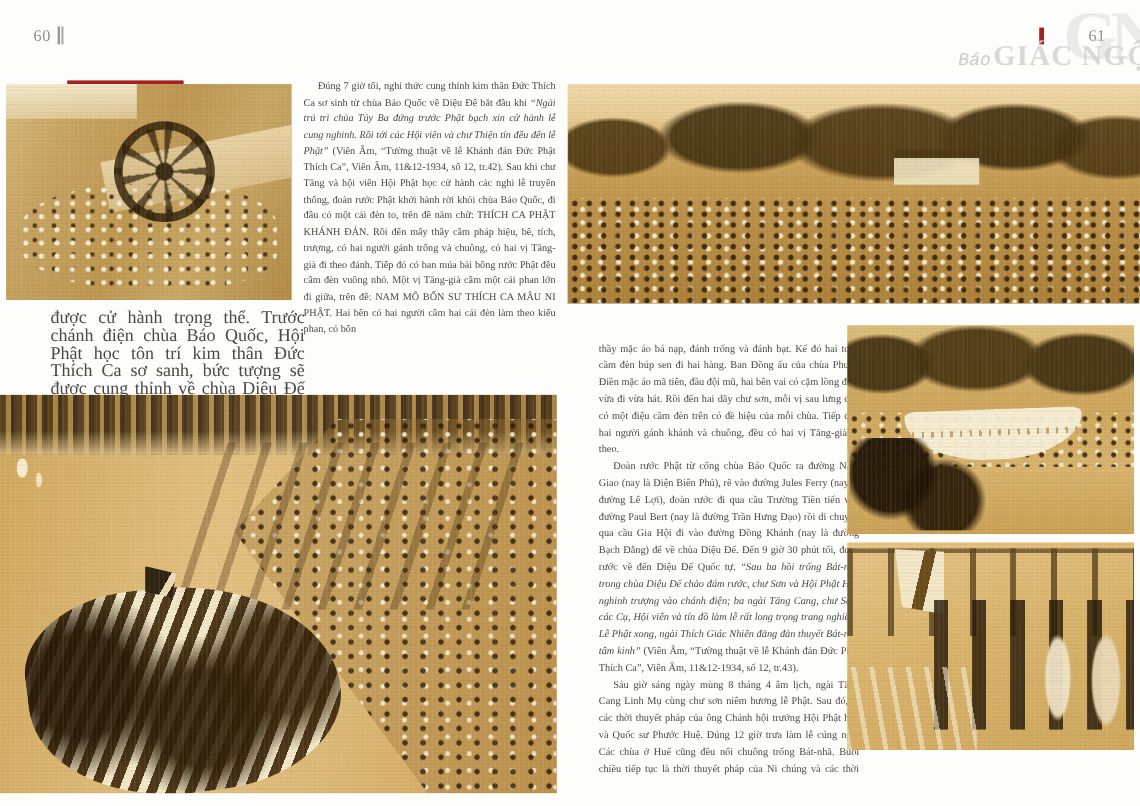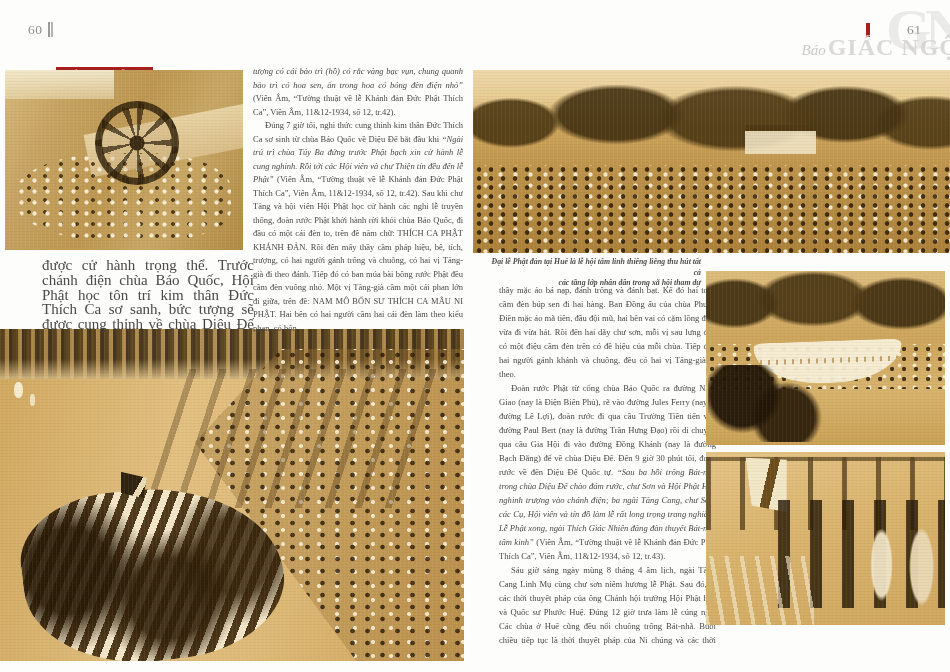--- a/index.html
+++ b/index.html
@@ -22,21 +22,21 @@
     letter-spacing:.6px; line-height:14px; white-space:nowrap;margin-top:44px;
   }
   .red-tick{ position:absolute; left:866px; top:23px; width:4px; height:14px; background:var(--accent-red); }
   
   .watermark{ position:absolute; right:0; top:4px; width:160px; height:72px; z-index:6; pointer-events:none; }
   .wm-monogram{
     position:absolute; right:2px; top:-8px; font-size:58px; font-weight:bold;
     color:rgba(205,204,202,.40); letter-spacing:-6px; font-family:"Liberation Serif",serif;
   }
   .wm-line{ position:absolute; right:4px; top:30px; white-space:nowrap; }
-  .wm-bao{ font-style:italic; font-size:15px; color:rgba(196,194,192,.85); margin-right:2px; }
+  .wm-bao{ font-style:italic; font-size:15px; color:rgba(196,194,192,.85); margin-right:2px;font-family:Liberation Mono, monospace; }
   .wm-main{ font-size:24px; font-weight:bold; letter-spacing:1px; color:rgba(210,208,205,.8); }
   
   .photo{ position:absolute; overflow:hidden; }
   .photo::after{
     content:""; position:absolute; inset:0; pointer-events:none;
     background:
       repeating-linear-gradient(0deg, rgba(92,62,20,.05) 0 1px, transparent 1px 3px),
       repeating-linear-gradient(90deg, rgba(255,246,221,.06) 0 1px, transparent 1px 4px);
   }
   .ph-child{ position:absolute; }
@@ -190,36 +190,31 @@
     <div class="ph-child ph2-cyclist"></div>
   </div>
 
   <div class="textcol" id="col1">
     <p>
       <span>được cử hành trọng thể. Trước chánh điện chùa Báo Quốc, Hội Phật học tôn trí kim thân Đức Thích Ca sơ sanh, bức tượng sẽ được cung thỉnh về chùa Diệu Đế để cử hành lễ Khánh đản </span><span class="it">“cao cỡ năm tấc, để trên một cái bàn vuông, sau tượng có thiết một cây Bồ-đề, trước</span>
     </p>
   </div>
 
   <div class="textcol" id="col2">
-    <p>
-      <span class="it">tượng có cái bảo trì (hồ) có rắc vàng bạc vụn, chung quanh bảo trì có hoa sen, ẩn trong hoa có bóng đèn điện nhỏ”</span><span> (Viên Âm, “Tường thuật về lễ Khánh đản Đức Phật Thích Ca”, Viên Âm, 11&amp;12-1934, số 12, tr.42).</span>
-    </p>
     <p class="indent">
       <span>Đúng 7 giờ tối, nghi thức cung thỉnh kim thân Đức Thích Ca sơ sinh từ chùa Báo Quốc về Diệu Đế bắt đầu khi </span><span class="it">“Ngài trú trì chùa Túy Ba đứng trước Phật bạch xin cử hành lễ cung nghinh. Rồi tới các Hội viên và chư Thiện tín đều đến lễ Phật”</span><span> (Viên Âm, “Tường thuật về lễ Khánh đản Đức Phật Thích Ca”, Viên Âm, 11&amp;12-1934, số 12, tr.42). Sau khi chư Tăng và hội viên Hội Phật học cử hành các nghi lễ truyền thống, đoàn rước Phật khởi hành rời khỏi chùa Báo Quốc, đi đầu có một cái đèn to, trên đề năm chữ: THÍCH CA PHẬT KHÁNH ĐẢN. Rồi đến mấy thầy cầm pháp hiệu, bê, tích, trượng, có hai người gánh trống và chuông, có hai vị Tăng-già đi theo đánh. Tiếp đó có ban múa bài bông rước Phật đều cầm đèn vuông nhỏ. Một vị Tăng-già cầm một cái phan lớn đi giữa, trên đề: NAM MÔ BỔN SƯ THÍCH CA MÂU NI PHẬT. Hai bên có hai người cầm hai cái đèn làm theo kiểu phan, có bốn</span>
     </p>
   </div>
 
   <div class="photo" id="photo3">
     <div class="ph-child ph3-trees"></div>
     <div class="ph-child ph3-building"></div>
     <div class="ph-child ph3-crowd"></div>
   </div>
 
-  <div class="caption">Đại lễ Phật đản tại Huế là lễ hội tâm linh thiêng liêng thu hút tất cả
-các tầng lớp nhân dân trong xã hội tham dự</div>
 
   <div class="textcol" id="col3">
     <p>thầy mặc áo bá nạp, đánh trống và đánh bạt. Kế đó hai toán cầm đèn búp sen đi hai hàng. Ban Đồng ấu của chùa Phước Điền mặc áo mã tiên, đầu đội mũ, hai bên vai có cặm lồng đèn, vừa đi vừa hát. Rồi đến hai dãy chư sơn, mỗi vị sau lưng đều có một điệu cầm đèn trên có đề hiệu của mỗi chùa. Tiếp đến hai người gánh khánh và chuông, đều có hai vị Tăng-già đi theo.</p>
     <p class="indent">
       <span>Đoàn rước Phật từ cổng chùa Báo Quốc ra đường Nam Giao (nay là Điện Biên Phủ), rẽ vào đường Jules Ferry (nay là đường Lê Lợi), đoàn rước đi qua cầu Trường Tiền tiến vào đường Paul Bert (nay là đường Trần Hưng Đạo) rồi di chuyển qua cầu Gia Hội đi vào đường Đồng Khánh (nay là đường Bạch Đằng) để về chùa Diệu Đế. Đến 9 giờ 30 phút tối, đoàn rước về đến Diệu Đế Quốc tự. </span><span class="it">“Sau ba hồi trống Bát-nhã trong chùa Diệu Đế chào đám rước, chư Sơn và Hội Phật Học nghinh trượng vào chánh điện; ba ngài Tăng Cang, chư Sơn, các Cụ, Hội viên và tín đồ làm lễ rất long trọng trang nghiêm. Lễ Phật xong, ngài Thích Giác Nhiên đăng đàn thuyết Bát-nhã tâm kinh”</span><span> (Viên Âm, “Tường thuật về lễ Khánh đản Đức Phật Thích Ca”, Viên Âm, 11&amp;12-1934, số 12, tr.43).</span>
     </p>
     <p class="indent">Sáu giờ sáng ngày mùng 8 tháng 4 âm lịch, ngài Tăng Cang Linh Mụ cùng chư sơn niêm hương lễ Phật. Sau đó, là các thời thuyết pháp của ông Chánh hội trưởng Hội Phật học và Quốc sư Phước Huệ. Đúng 12 giờ trưa làm lễ cúng ngọ. Các chùa ở Huế cũng đều nổi chuông trống Bát-nhã. Buổi chiều tiếp tục là thời thuyết pháp của Ni chúng và các thời luân phiên tụng kinh của Thanh niên Phật tử.</p>
   </div>
 
   <div class="photo" id="photo4">

